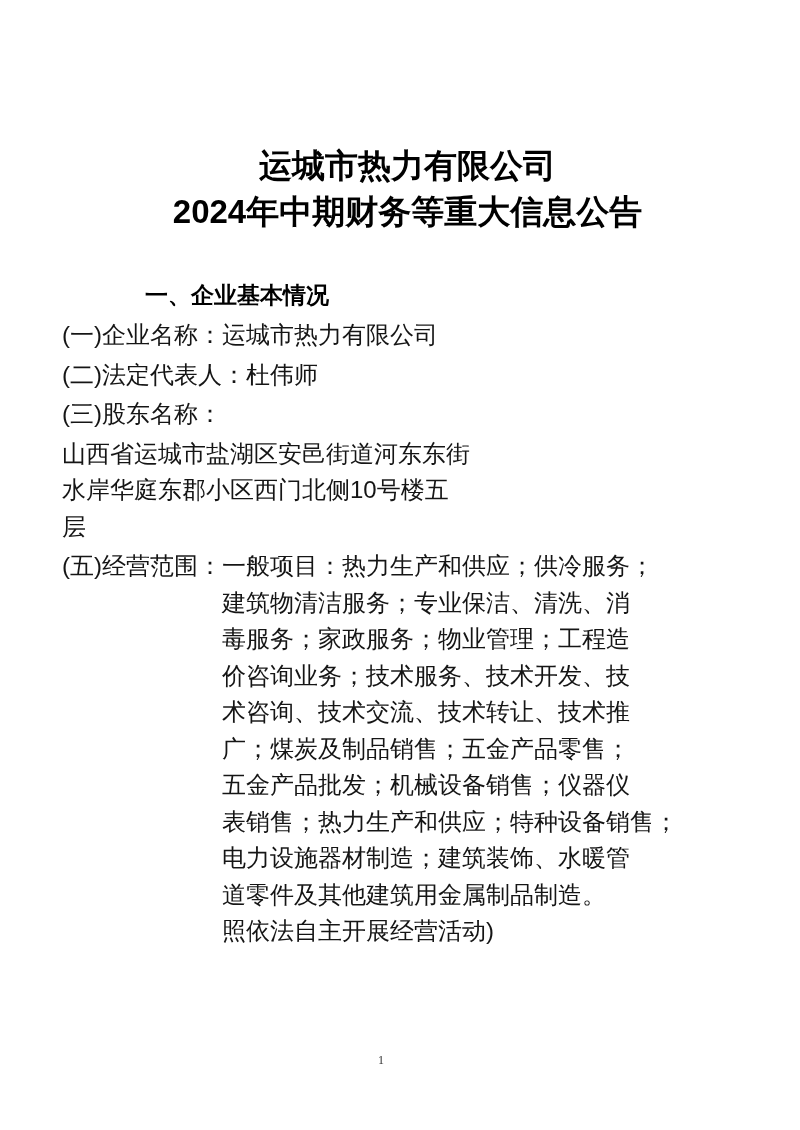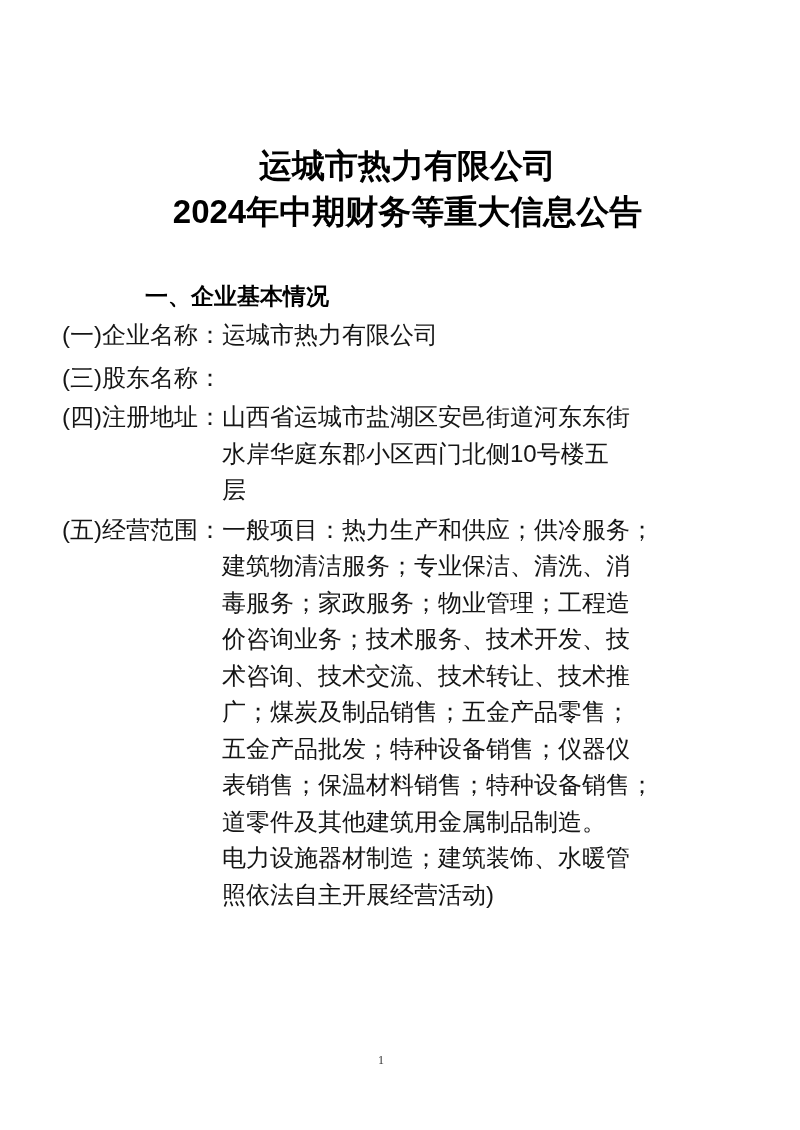--- a/index.html
+++ b/index.html
@@ -20,21 +20,21 @@
     padding-left: 15px;
     text-align: center;
     font-family: "Liberation Sans", "DejaVu Sans", sans-serif;
     font-weight: 700;
     font-size: 33px;
     line-height: 46px;
     color: #000000;
   }
   .section-heading {
     margin: 48px 0 0 145px;
-    font-family: Liberation Serif, serif;
+    font-family: Liberation Mono, monospace;
     font-weight: 700;
     font-size: 23px;
     line-height: 28px;
     color: #000000;
   }
   .items {
     margin: 6px 0 0 62px;
     width: 540px;
     font-family: Liberation Sans, sans-serif;
     font-size: 24px;
@@ -83,48 +83,51 @@
   <div class="items">
 
     <div class="item">
       <span class="label">(一)企业名称：</span>
       <span class="value">
         <span class="vline">运城市热力有限公司</span>
       </span>
     </div>
 
     <div class="item">
+      <span class="label">(二)法定代表人：</span>
+      <span class="value">
+        <span class="vline">杜伟师</span>
+      </span>
     </div>
 
     <div class="item">
       <span class="label">(三)股东名称：</span>
     </div>
 
     <div class="item">
-      <span class="label">(四)注册地址：</span>
       <span class="value">
         <span class="vline">山西省运城市盐湖区安邑街道河东东街</span>
         <span class="vline">水岸华庭东郡小区西门北侧10号楼五</span>
         <span class="vline">层</span>
       </span>
     </div>
 
     <div class="item">
       <span class="label">(五)经营范围：</span>
       <span class="value">
         <span class="vline">一般项目：热力生产和供应；供冷服务；</span>
         <span class="vline">建筑物清洁服务；专业保洁、清洗、消</span>
         <span class="vline">毒服务；家政服务；物业管理；工程造</span>
         <span class="vline">价咨询业务；技术服务、技术开发、技</span>
         <span class="vline">术咨询、技术交流、技术转让、技术推</span>
         <span class="vline">广；煤炭及制品销售；五金产品零售；</span>
-        <span class="vline">五金产品批发；特种设备销售；仪器仪</span>
-        <span class="vline">表销售；保温材料销售；特种设备销售；</span>
+        <span class="vline">五金产品批发；机械设备销售；仪器仪</span>
+        <span class="vline">表销售；热力生产和供应；特种设备销售；</span>
+        <span class="vline">电力设施器材制造；建筑装饰、水暖管</span>
         <span class="vline">道零件及其他建筑用金属制品制造。</span>
-        <span class="vline">电力设施器材制造；建筑装饰、水暖管</span>
         <span class="vline">照依法自主开展经营活动)</span>
       </span>
     </div>
 
   </div>
 
   <div class="page-number">1</div>
 
 </div>
 

